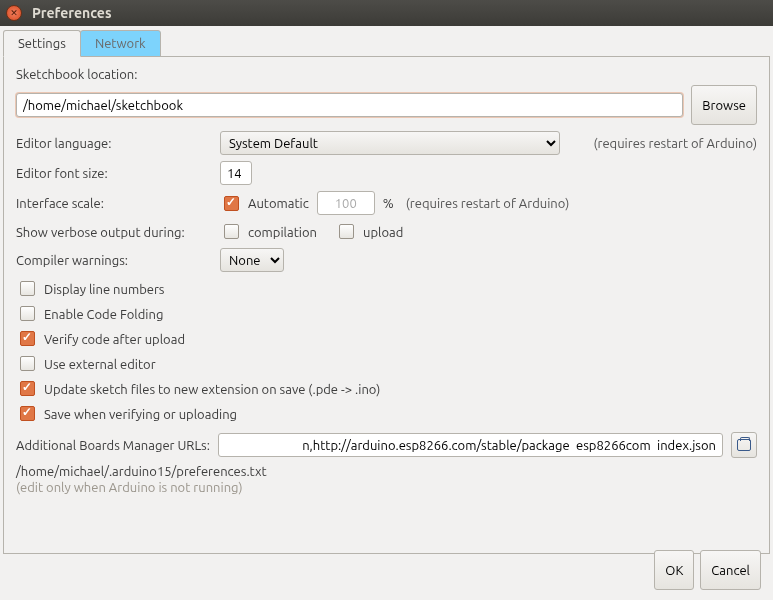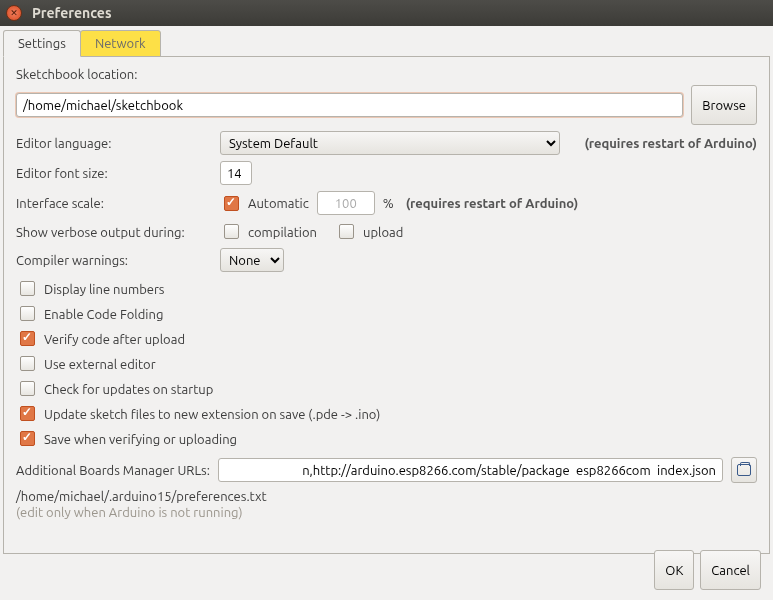--- a/index.html
+++ b/index.html
@@ -33,21 +33,21 @@
     font-size: 9px; color: #4a1a08;
     cursor: pointer;
   }
   .tabs {
     display: flex;
     margin: 3px 3px 0 3px;
   }
   .tab {
     padding: 5px 14px 6px 14px;
     border: 1px solid #b6b3ac;
-    background: #fde047;
+    background: #7dd3fc;
     color: #6b6b6b;
     position: relative;
     top: 1px;
     border-top-left-radius: 3px;
     border-top-right-radius: 3px;
     cursor: pointer;
   }
   .tab.active {
     background: #f2f1f0;
     color: #3c3c3c;
@@ -95,21 +95,21 @@
   }
   select {
     font-family: inherit;
     font-size: 13px;
     padding: 3px 4px;
     border: 1px solid #b6b3ac;
     border-radius: 3px;
     background: linear-gradient(#f7f6f5, #e6e4df);
   }
   .lang-select { width: 340px; }
-  .hint { color: #555; font-weight: bold; }
+  .hint { color: #555; }
   .fontsize { width: 32px; }
   .scale-num {
     width: 58px;
     text-align: center;
     color: #aaa;
     background: #f0efee;
   }
   .chk { display: inline-flex; align-items: center; gap: 6px; }
   .chk input[type="checkbox"] {
     width: 15px; height: 15px;
@@ -255,26 +255,20 @@
         </label>
       </div>
     <div class="row">
         <label class="chk">
           <input type="checkbox" style="">
           <span>Use external editor</span>
         </label>
       </div>
     <div class="row">
         <label class="chk">
-          <input type="checkbox" style="">
-          <span>Check for updates on startup</span>
-        </label>
-      </div>
-    <div class="row">
-        <label class="chk">
           <input type="checkbox" checked="" style="">
           <span>Update sketch files to new extension on save (.pde -&gt; .ino)</span>
         </label>
       </div>
     <div class="row">
         <label class="chk">
           <input type="checkbox" checked="" style="">
           <span>Save when verifying or uploading</span>
         </label>
       </div>

